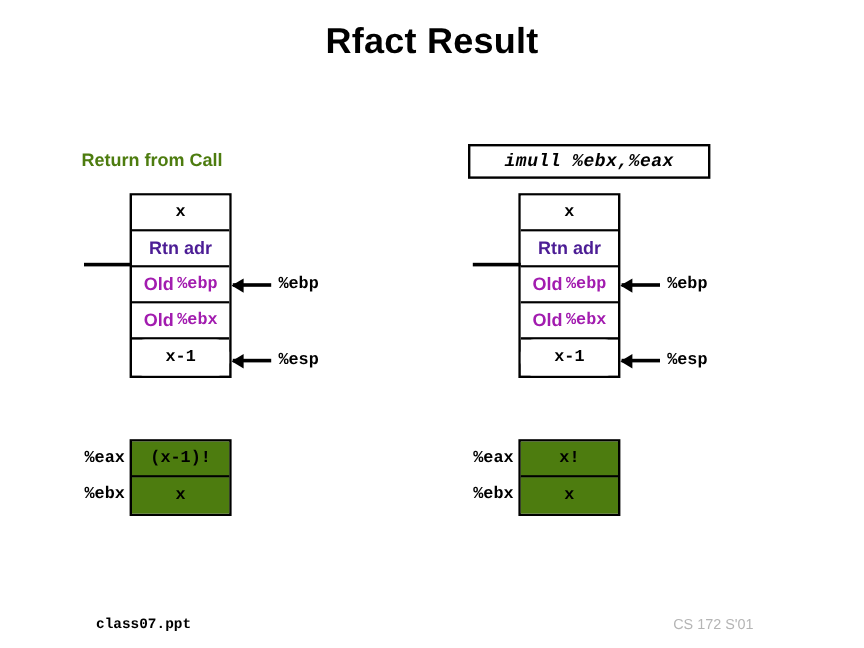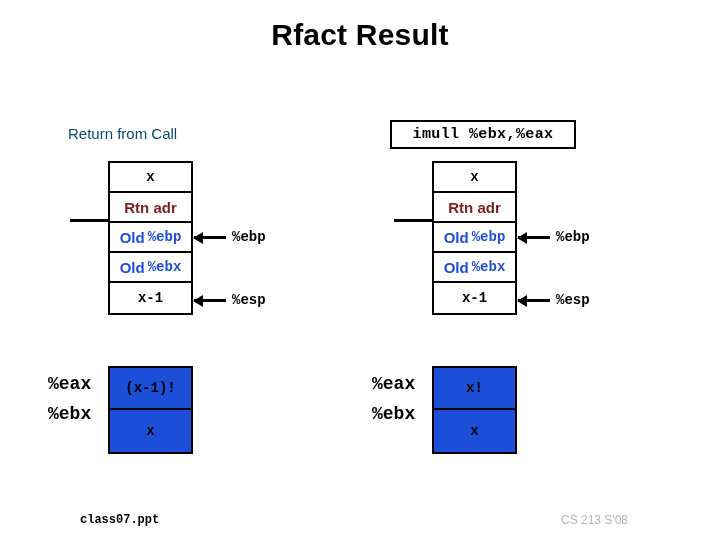--- a/index.html
+++ b/index.html
@@ -34,40 +34,41 @@
     font-size: 30px;
     letter-spacing: 0.2px;
     color: #000000;
     white-space: nowrap;
   }
 
   
   .caption {
     position: absolute;
     font-family: "Liberation Sans", sans-serif;
-    font-weight: normal;
+    font-weight: bold;
     font-size: 15px;
-    color: #0c4a6e;
+    color: #4d7c0f;
     white-space: nowrap;
   }
   #caption-return { left: 68px; top: 125px; }
 
   
   .instr-box {
     position: absolute;
     left: 390px;
     top: 120px;
-    width: 186px;
+    width: 202px;
     height: 29px;
     border: 2px solid #000000;
     box-sizing: border-box;
     display: flex;
     align-items: center;
     justify-content: center;
     background: #ffffff;
+    font-style: italic;
   }
   .instr-box .instr-text {
     font-family: "Liberation Mono", monospace;
     font-weight: bold;
     font-size: 15px;
     letter-spacing: 0.4px;
     color: #000000;
     white-space: nowrap;
   }
 
@@ -97,28 +98,28 @@
   .cell-mono {
     font-family: "Liberation Mono", monospace;
     font-weight: bold;
     font-size: 14px;
     color: #000000;
   }
   .cell-sans {
     font-family: "Liberation Sans", sans-serif;
     font-weight: bold;
     font-size: 15px;
-    color: #7f1d1d;
+    color: #4c1d95;
   }
   
   .cell-mixed {
     font-family: "Liberation Sans", sans-serif;
     font-weight: bold;
     font-size: 15px;
-    color: #1d4ed8;
+    color: #a21caf;
     display: flex;
     align-items: center;
     gap: 3px;
   }
   .cell-mixed .reg {
     font-family: "Liberation Mono", monospace;
     font-weight: bold;
     font-size: 14px;
   }
 
@@ -173,42 +174,43 @@
   #regs-left  { left: 108px; top: 366px; }
   #regs-right { left: 432px; top: 366px; }
 
   .reg-box {
     width: 85px;
     border: 2px solid #000000;
     box-sizing: border-box;
     background: #ffffff;
   }
   .reg-cell {
-    height: 42px;
+    height: 30px;
     box-sizing: border-box;
     border-bottom: 2px solid #000000;
     display: flex;
     align-items: center;
     justify-content: center;
     font-family: "Liberation Mono", monospace;
     font-weight: bold;
     font-size: 14px;
     color: #000000;
-    background: #1d4ed8;
+    background: #4d7c0f;
     white-space: nowrap;
   }
   .reg-cell:last-child { border-bottom: none; }
 
   .reg-name {
     position: absolute;
     font-family: "Liberation Mono", monospace;
     font-weight: bold;
-    font-size: 18px;
-    color: #000000;
-    white-space: nowrap;
+    font-size: 14px;
+    color: #000000;
+    white-space: nowrap;
+    text-align: right;
     width: 56px;
   }
   #regname-eax-left  { left: 48px;  top: 374px; }
   #regname-ebx-left  { left: 48px;  top: 404px; }
   #regname-eax-right { left: 372px; top: 374px; }
   #regname-ebx-right { left: 372px; top: 404px; }
 
   
   .footer-file {
     position: absolute;
@@ -329,15 +331,15 @@
   <div class="reg-name" id="regname-eax-right">%eax</div>
   <div class="reg-name" id="regname-ebx-right">%ebx</div>
   <div class="reg-group" id="regs-right">
     <div class="reg-box">
       <div class="reg-cell">x!</div>
       <div class="reg-cell">x</div>
     </div>
   </div>
 
   <div class="footer-file">class07.ppt</div>
-  <div class="footer-course">CS 213 S'08</div>
+  <div class="footer-course">CS 172 S'01</div>
 
 </div>
 
 </body></html>

